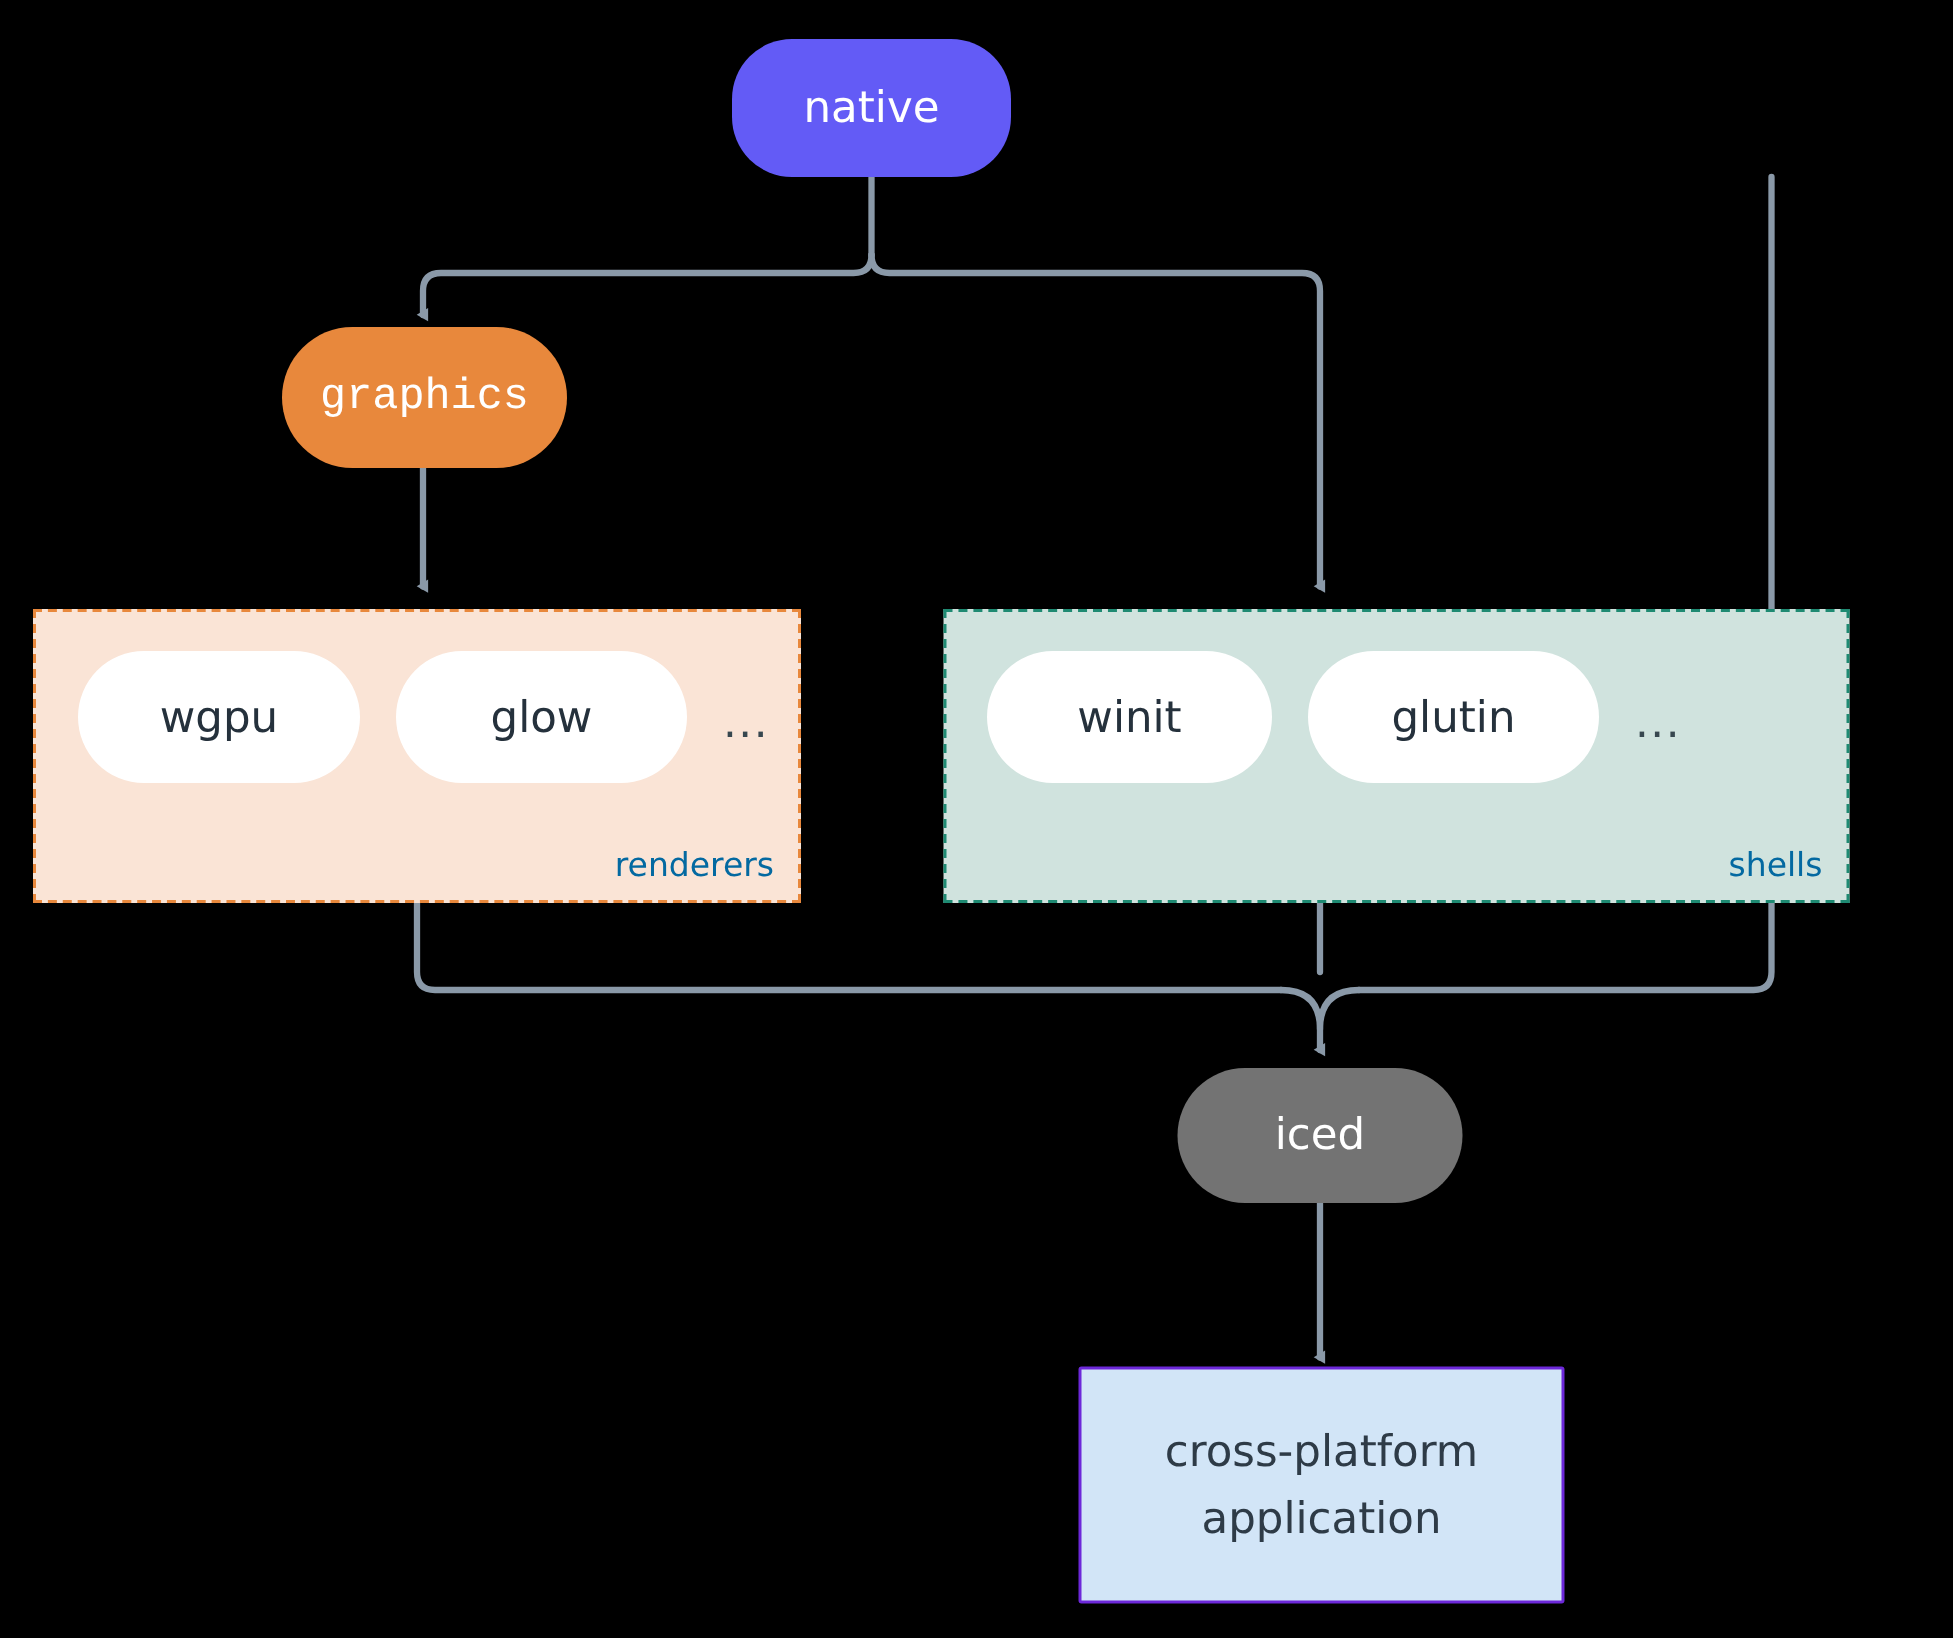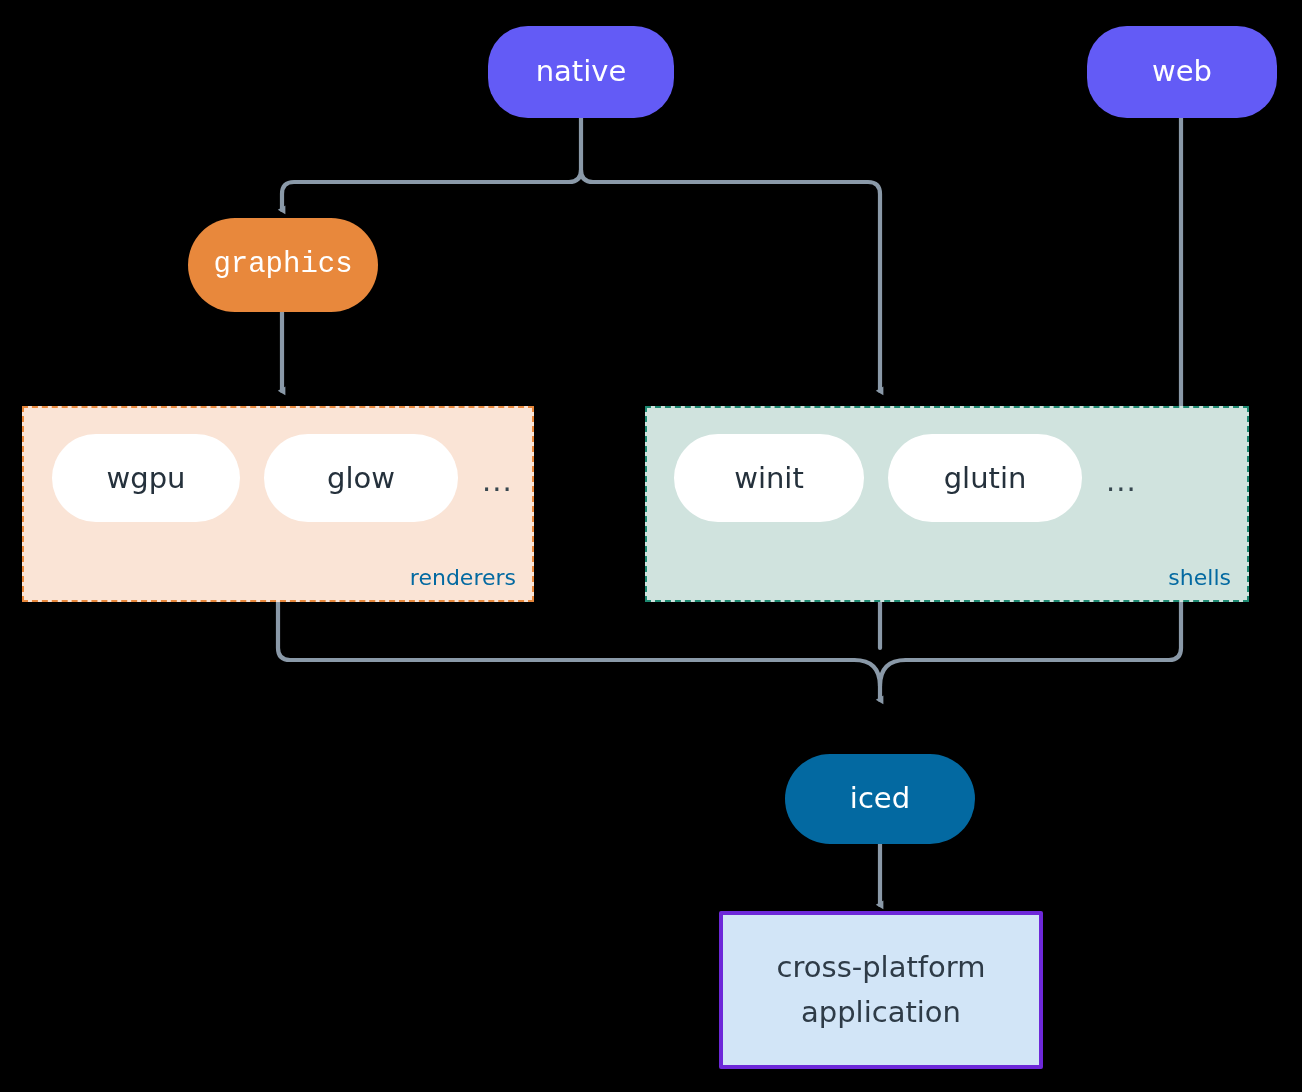--- a/index.html
+++ b/index.html
@@ -53,30 +53,29 @@
   
   .graphics {
     background: #e8883c;
     color: #ffffff;
     font-size: 29px;
     border-radius: 52px;
     font-family: Liberation Mono, monospace;
   }
   
   .iced {
-    background: #0369a1;
+    background: #737373;
     color: #ffffff;
     font-size: 29px;
     border-radius: 52px;
-    margin-top: 42px;
   }
   
   .app-box {
     background: #d2e5f7;
-    border: 4px solid #6d28d9;
+    border: 2px solid #6d28d9;
     color: #2e3b47;
     font-size: 29px;
     border-radius: 2px;
     flex-direction: column;
     line-height: 1.55;
   }
 
   
   .cluster {
     position: absolute;
@@ -153,40 +152,37 @@
       <path d="M906,660 Q880,660 880,686"></path>
 
       <path d="M880,802 L880,905" marker-end="url(#arrowhead)"></path>
     </g>
   </svg>
 
   <div class="node pill entry" style="left:488px; top:26px; width:186px; height:92px;">
     <span class="node-label">native</span>
   </div>
 
-  <div class="node pill entry" style="left:1087px; top:26px; width:190px; height:92px;">
-    <span class="node-label">web</span>
-  </div>
 
   <div class="node pill graphics" style="left:188px; top:218px; width:190px; height:94px;">
     <span class="node-label">graphics</span>
   </div>
 
   <div class="cluster renderers" style="left:22px; top:406px; width:512px; height:196px;">
     <div class="leaf" style="left:28px; top:26px; width:188px; height:88px;">
       <span class="node-label">wgpu</span>
     </div>
     <div class="leaf" style="left:240px; top:26px; width:194px; height:88px;">
       <span class="node-label">glow</span>
     </div>
     <span class="ellipsis" style="left:458px; top:56px;">...</span>
     <span class="cluster-title">renderers</span>
   </div>
 
-  <div class="cluster shells" style="left:629px; top:406px; width:604px; height:196px;margin-left:16px;">
+  <div class="cluster shells" style="left:629px; top:406px; width:604px; height:196px;">
     <div class="leaf" style="left:27px; top:26px; width:190px; height:88px;">
       <span class="node-label">winit</span>
     </div>
     <div class="leaf" style="left:241px; top:26px; width:194px; height:88px;">
       <span class="node-label">glutin</span>
     </div>
     <span class="ellipsis" style="left:459px; top:56px;">...</span>
     <span class="cluster-title">shells</span>
   </div>
 

